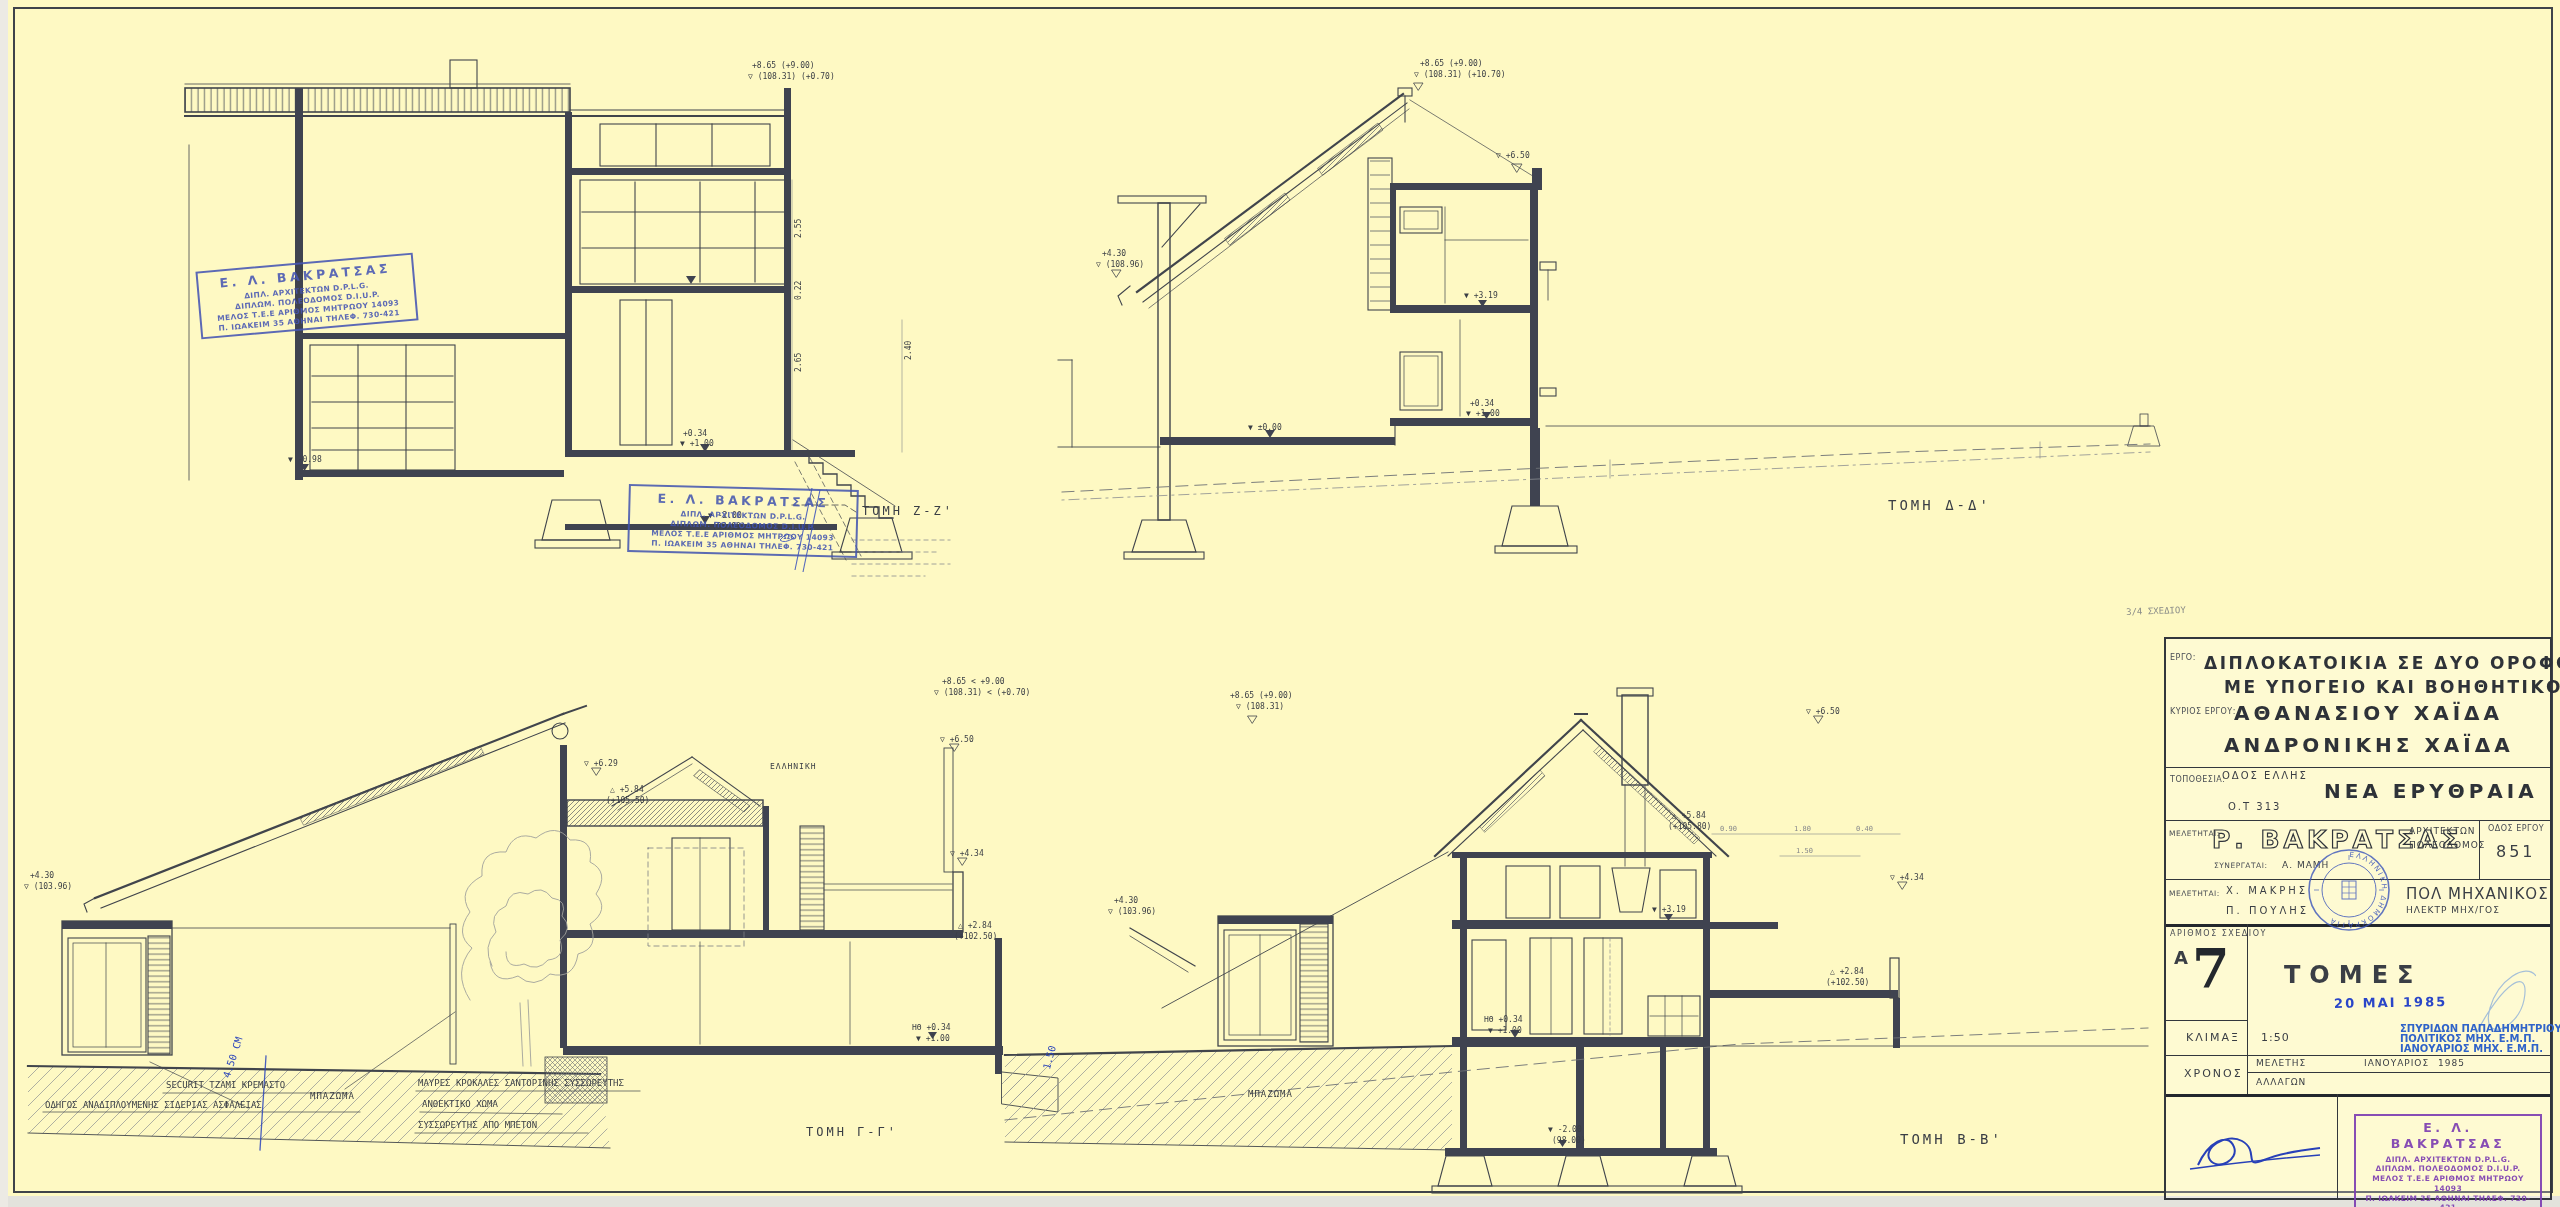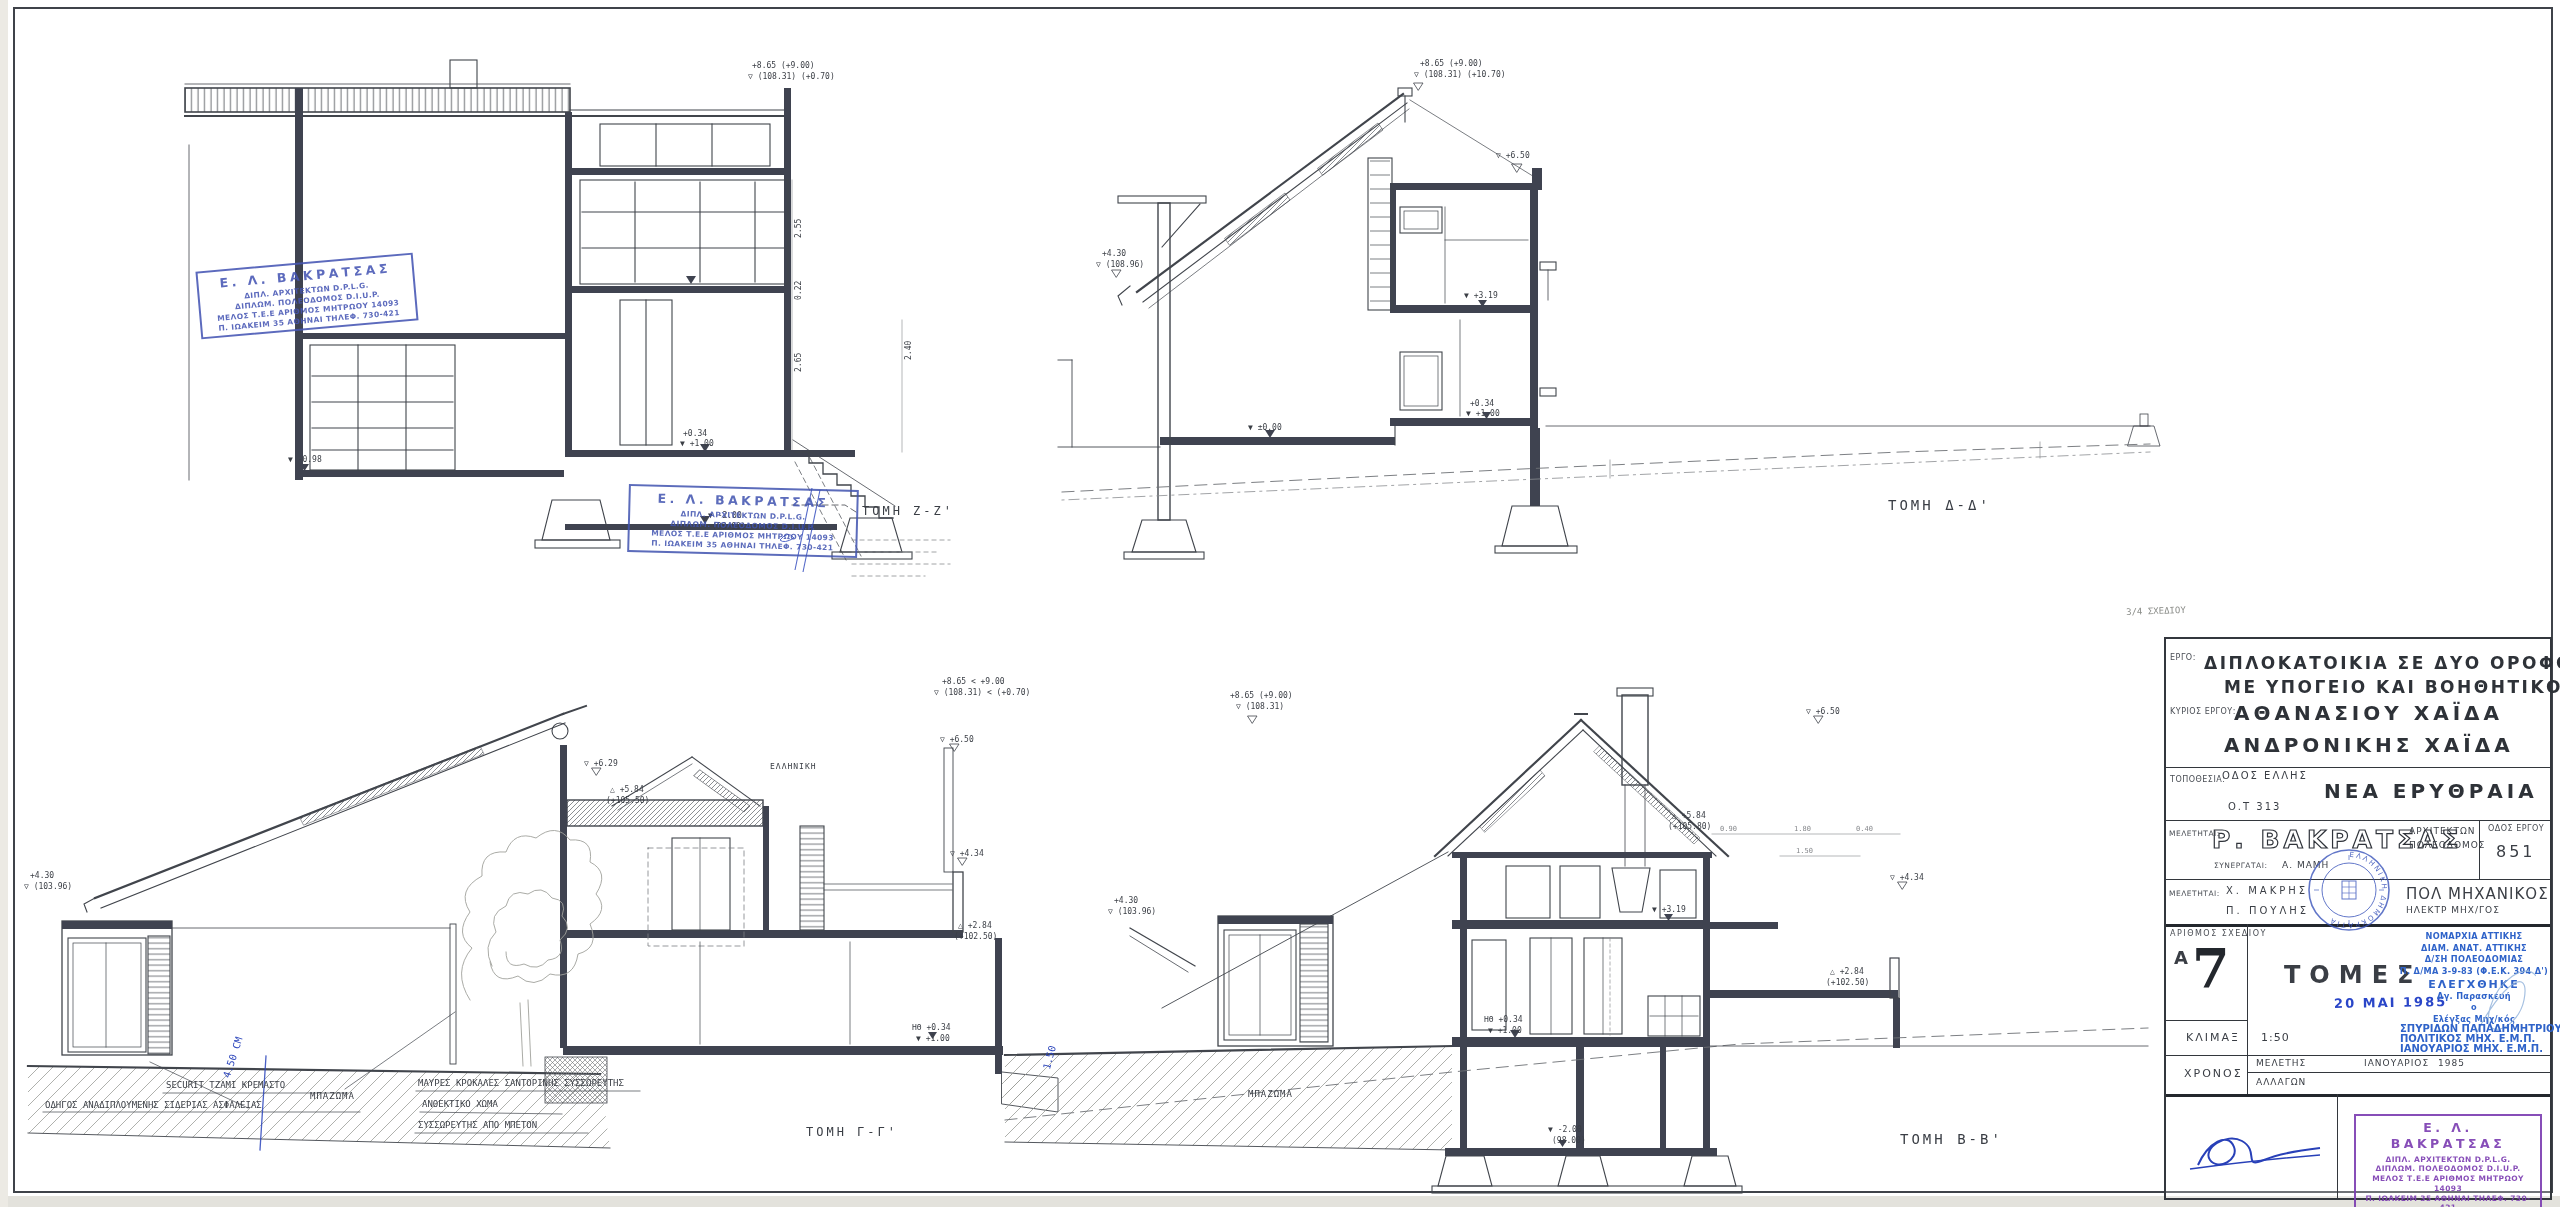--- a/index.html
+++ b/index.html
@@ -1,16 +1,16 @@
 <!DOCTYPE html>
 <html><head>
 <meta charset="utf-8">
 <style>
   html,body{margin:0;padding:0;background:#d8d7d1;}
-  #sheet{position:relative;width:2560px;height:1207px;background:#ffffff;overflow:hidden;
+  #sheet{position:relative;width:2560px;height:1207px;background:#fef9c3;overflow:hidden;
          font-family:"DejaVu Sans",sans-serif;color:#3a3e45;text-decoration:underline;}
   #lineart{position:absolute;left:0;top:0;}
   .ft{position:absolute;white-space:nowrap;font-family:"DejaVu Sans Mono",monospace;
       color:#3a3e45;transform-origin:left top;line-height:1;}
   
   .stamp{position:absolute;border:2px solid;padding:4px 7px 3px 7px;text-align:center;
          line-height:1.3;opacity:.92;transform-origin:center;}
   .stamp div{font-size:7.5px;font-weight:700;letter-spacing:.4px;}
   .stamp div:first-child{font-size:12.5px;letter-spacing:3.5px;margin-bottom:2px;}
   .stamp-blue1{left:198px;top:262px;width:200px;color:#4656b4;transform:rotate(-5deg);opacity:.88;}
@@ -493,30 +493,20 @@
         <textPath href="#sealArc" startOffset="52">ΕΛΛΗΝΙΚΗ ΔΗΜΟΚΡΑΤΙΑ</textPath>
       </text>
     </svg>
 
     <span class="abs lbl" style="left:4px;top:290px;letter-spacing:1.5px">ΑΡΙΘΜΟΣ ΣΧΕΔΙΟΥ</span>
     <span class="abs" style="left:8px;top:308px;font-size:18px;font-weight:700">Α</span>
     <span class="abs stencil7" style="left:26px;top:298px">7</span>
     <span class="abs" style="left:118px;top:322px;font-size:24px;font-weight:700;letter-spacing:9px">ΤΟΜΕΣ</span>
     <span class="abs datestamp" style="left:168px;top:356px">20 ΜΑΙ 1985</span>
 
-    <div class="abs approval blue" style="left:232px;top:292px;width:152px">
-        <div>ΝΟΜΑΡΧΙΑ ΑΤΤΙΚΗΣ</div>
-        <div>ΔΙΑΜ. ΑΝΑΤ. ΑΤΤΙΚΗΣ</div>
-        <div>Δ/ΣΗ ΠΟΛΕΟΔΟΜΙΑΣ</div>
-        <div>Π. Δ/ΜΑ 3-9-83 (Φ.Ε.Κ. 394 Δ')</div>
-        <div>ΕΛΕΓΧΘΗΚΕ</div>
-        <div>Αγ. Παρασκευή</div>
-        <div>ο</div>
-        <div>Ελέγξας Μηχ/κός</div>
-      </div>
     <svg class="abs" style="left:250px;top:300px" width="120" height="110" viewBox="0 0 120 110">
       <path d="M60,95 c25,-50 55,-70 48,-34 c-6,30 -44,44 -34,8 c8,-28 36,-46 46,-32" stroke="#8fb0da" fill="none" stroke-width="1.2" opacity="0.8"></path>
     </svg>
     <div class="abs engineer blue" style="left:234px;top:385px;width:150px">
         <div>ΣΠΥΡΙΔΩΝ ΠΑΠΑΔΗΜΗΤΡΙΟΥ</div>
         <div>ΠΟΛΙΤΙΚΟΣ ΜΗΧ. Ε.Μ.Π.</div>
         <div>ΙΑΝΟΥΑΡΙΟΣ ΜΗΧ. Ε.Μ.Π.</div>
       </div>
 
     <span class="abs" style="left:20px;top:392px;font-size:11px;letter-spacing:2px">ΚΛΙΜΑΞ</span>

